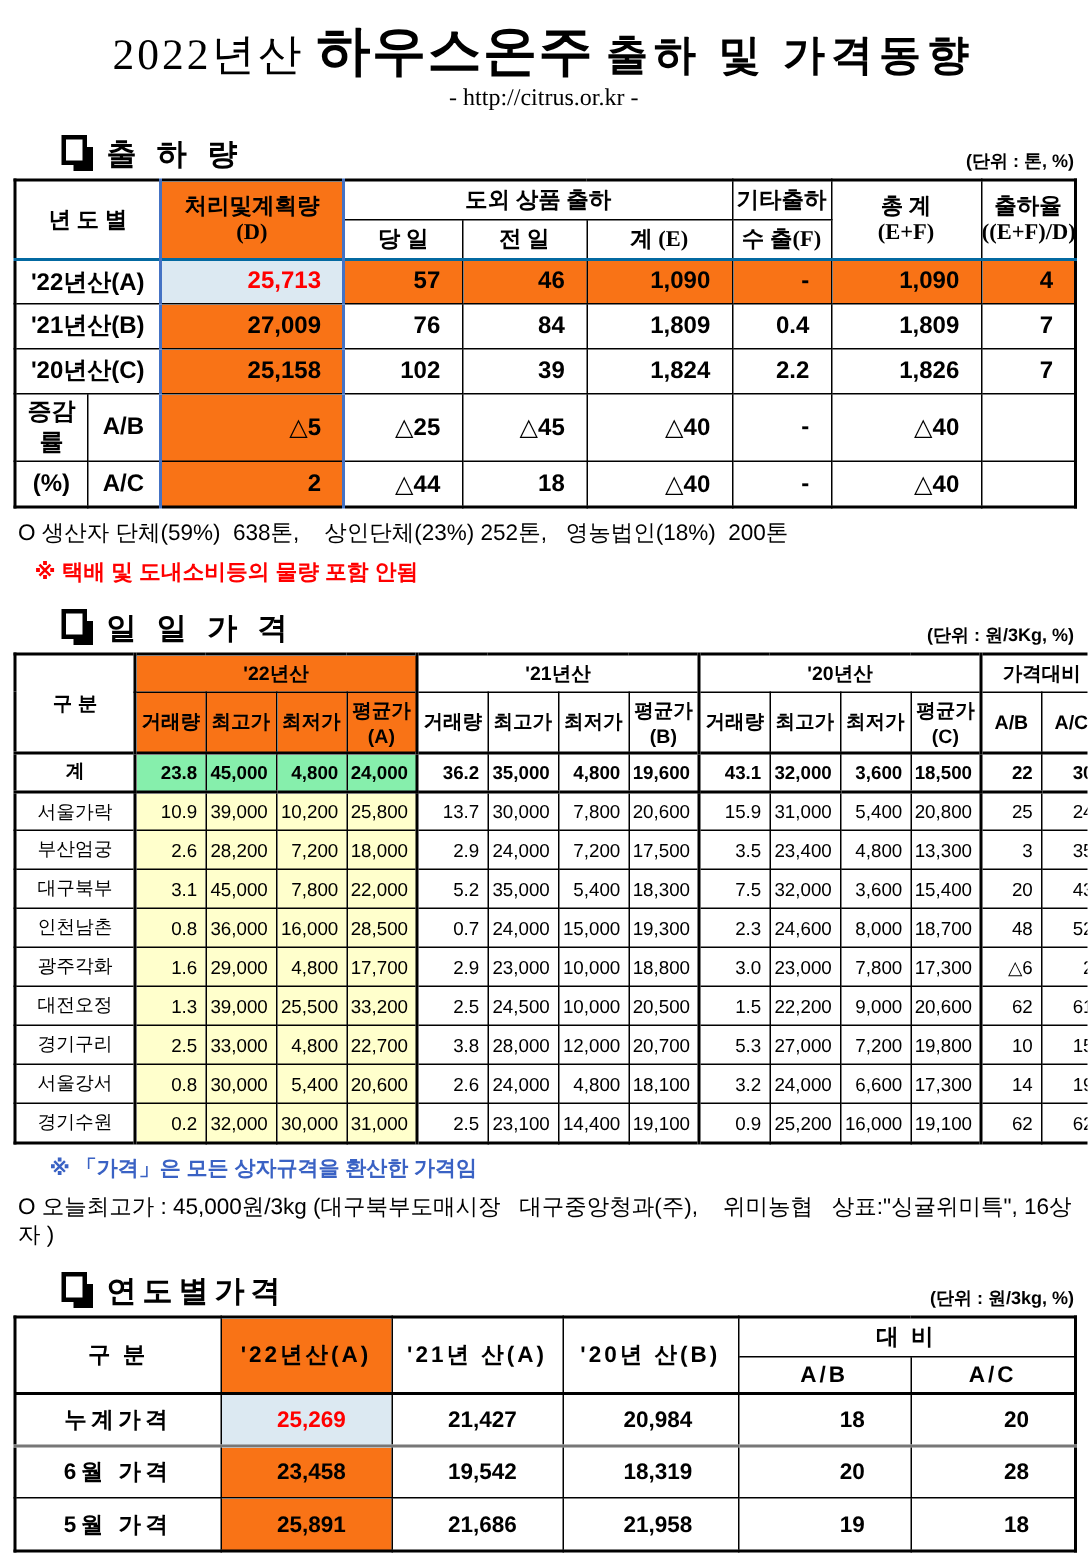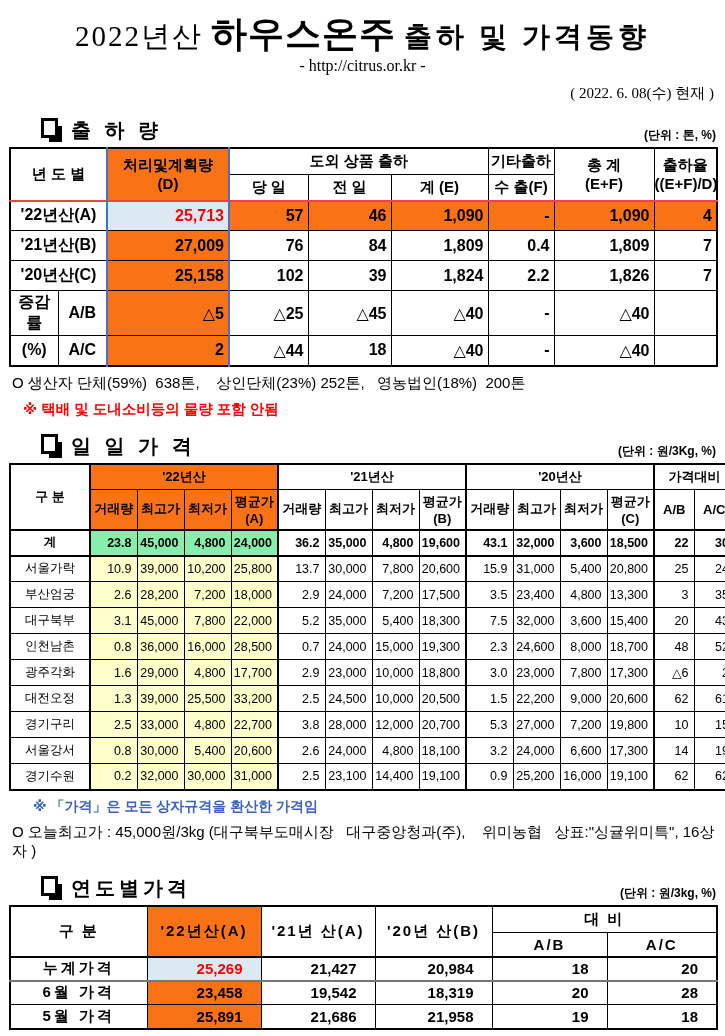--- a/index.html
+++ b/index.html
@@ -29,61 +29,60 @@
   th { font-weight:700; white-space:pre-line; }
   .yellow { background:#f97316; }
   .blue-bg { background:#DCE9F2; }
   .red-txt { color:#FF0000; }
   .lbl { text-align:center; }
   .num { text-align:right; }
 
   
   .t1 { border:2px solid #000; }
   .t1 th { font-size:15px; padding:3px 0; text-align:center; }
-  .t1 thead { border-bottom:2px solid #ef4444; }
+  .t1 thead { border-bottom:2px solid #0369a1;font-family:Liberation Serif, serif; }
   .t1 td { height:30px; font-size:16px; font-weight:700; }
-  .t1 .num { padding-right:4px; }
+  .t1 .num { padding-right:14px; }
   .t1 .plan { border-left:2px solid #4472C4; border-right:2px solid #4472C4; }
   .t1 .dotted { border-left:1px dotted #555; }
 
   
   .t2 { border:2px solid #000; margin-top:2px; }
   .t2 th { font-size:13px; padding:3px 0; text-align:center; }
   .t2 thead { border-bottom:2px solid #000; }
   .t2 td { height:26px; font-size:12.5px; }
   .t2 .num { padding-right:5px; }
   .t2 .gr { border-right:2px solid #000; }
   .t2 tbody tr:first-child td { border-bottom:2px solid #000; font-weight:700; }
   .t2 tbody tr.sum .g22 { background:#86efac; }
   .t2 tbody tr:not(.sum) .g22 { background:#FFFFCC; }
 
   
   .t3 { border:2px solid #000; margin-top:2px; }
   .t3 th { font-size:15px; padding:3px 0; text-align:center; letter-spacing:2px; }
   .t3 thead { border-bottom:2px solid #000; }
-  .t3 td { height:24px; font-size:15px; font-weight:700; }
-  .t3 .num { padding-right:18px; }
+  .t3 td { height:35px; font-size:15px; font-weight:700; }
+  .t3 .num { padding-right:30px; }
   .t3 .lbl { letter-spacing:3px; }
   .t3 tbody tr:first-child td { border-bottom:2px solid #777; }
 
   
   .note { font-size:15px; margin:7px 0 0 3px; white-space:pre-wrap; }
   .note-red { color:#FF0000; font-weight:700; margin-left:14px; font-size:14.5px; }
   .note-blue { color:#3A62C4; font-weight:700; margin-left:24px; font-size:14px; }
 </style>
 </head>
 <body>
 
 <div class="page">
 
   <div class="title-wrap">
     <span class="t-prefix">2022년산</span><span class="t-main">하우스온주</span><span class="t-suffix">출하 및 가격동향</span>
   </div>
   <div class="url">- http://citrus.or.kr -</div>
-  <div class="asof">( 2022.  6. 08(수) 현재 )</div>
 
   <div class="section">
     <div class="sec-head">
       <div class="sec-title-wrap">
         <span class="bullet"></span>
         <span class="sec-title">출 하 량</span>
       </div>
       <span class="unit">(단위 : 톤, %)</span>
     </div>
 

